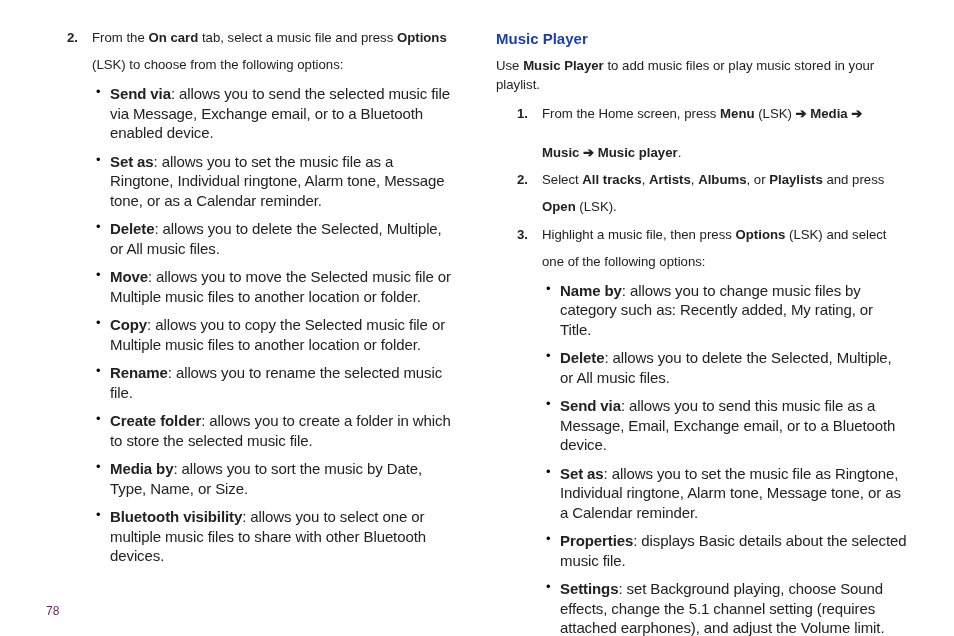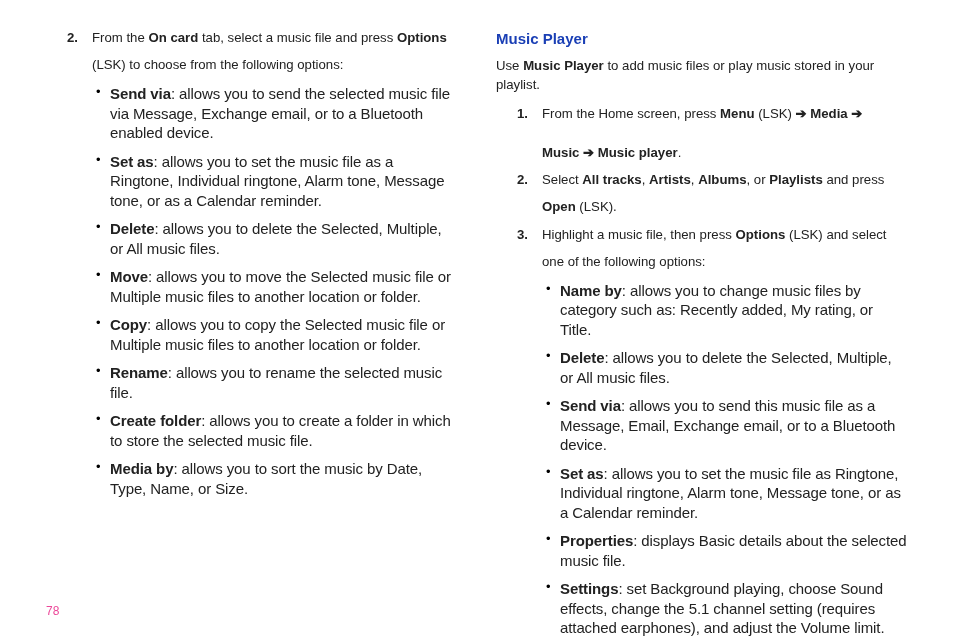--- a/index.html
+++ b/index.html
@@ -76,21 +76,21 @@
     margin: 0 0 10px 0;
   }
   .arrow {
     font-weight: bold;
   }
   .pagenum {
     position: absolute;
     left: 46px;
     bottom: 16px;
     font-size: 12px;
-    color: #ec4899;
+    color: #701a75;
   }
   strong { font-weight: bold; }
 </style>
 </head>
 <body>
 
 <div class="page">
 
   <div class="col">
 
@@ -106,20 +106,21 @@
 
     <div class="bullets" id="left-bullets">
         <div class="bl"><strong>Send via</strong><span>: allows you to send the selected music file via Message, Exchange email, or to a Bluetooth enabled device.</span></div>
         <div class="bl"><strong>Set as</strong><span>: allows you to set the music file as a Ringtone, Individual ringtone, Alarm tone, Message tone, or as a Calendar reminder.</span></div>
         <div class="bl"><strong>Delete</strong><span>: allows you to delete the Selected, Multiple, or All music files.</span></div>
         <div class="bl"><strong>Move</strong><span>: allows you to move the Selected music file or Multiple music files to another location or folder.</span></div>
         <div class="bl"><strong>Copy</strong><span>: allows you to copy the Selected music file or Multiple music files to another location or folder.</span></div>
         <div class="bl"><strong>Rename</strong><span>: allows you to rename the selected music file.</span></div>
         <div class="bl"><strong>Create folder</strong><span>: allows you to create a folder in which to store the selected music file.</span></div>
         <div class="bl"><strong>Media by</strong><span>: allows you to sort the music by Date, Type, Name, or Size.</span></div>
+        <div class="bl"><strong>Bluetooth visibility</strong><span>: allows you to select one or multiple music files to share with other Bluetooth devices.</span></div>
       </div>
 
   </div>
 
   <div class="col">
 
     <h2 class="mp">Music Player</h2>
 
     <p class="intro">
       <span>Use </span><strong>Music Player</strong><span> to add music files or play music stored in your playlist.</span>

